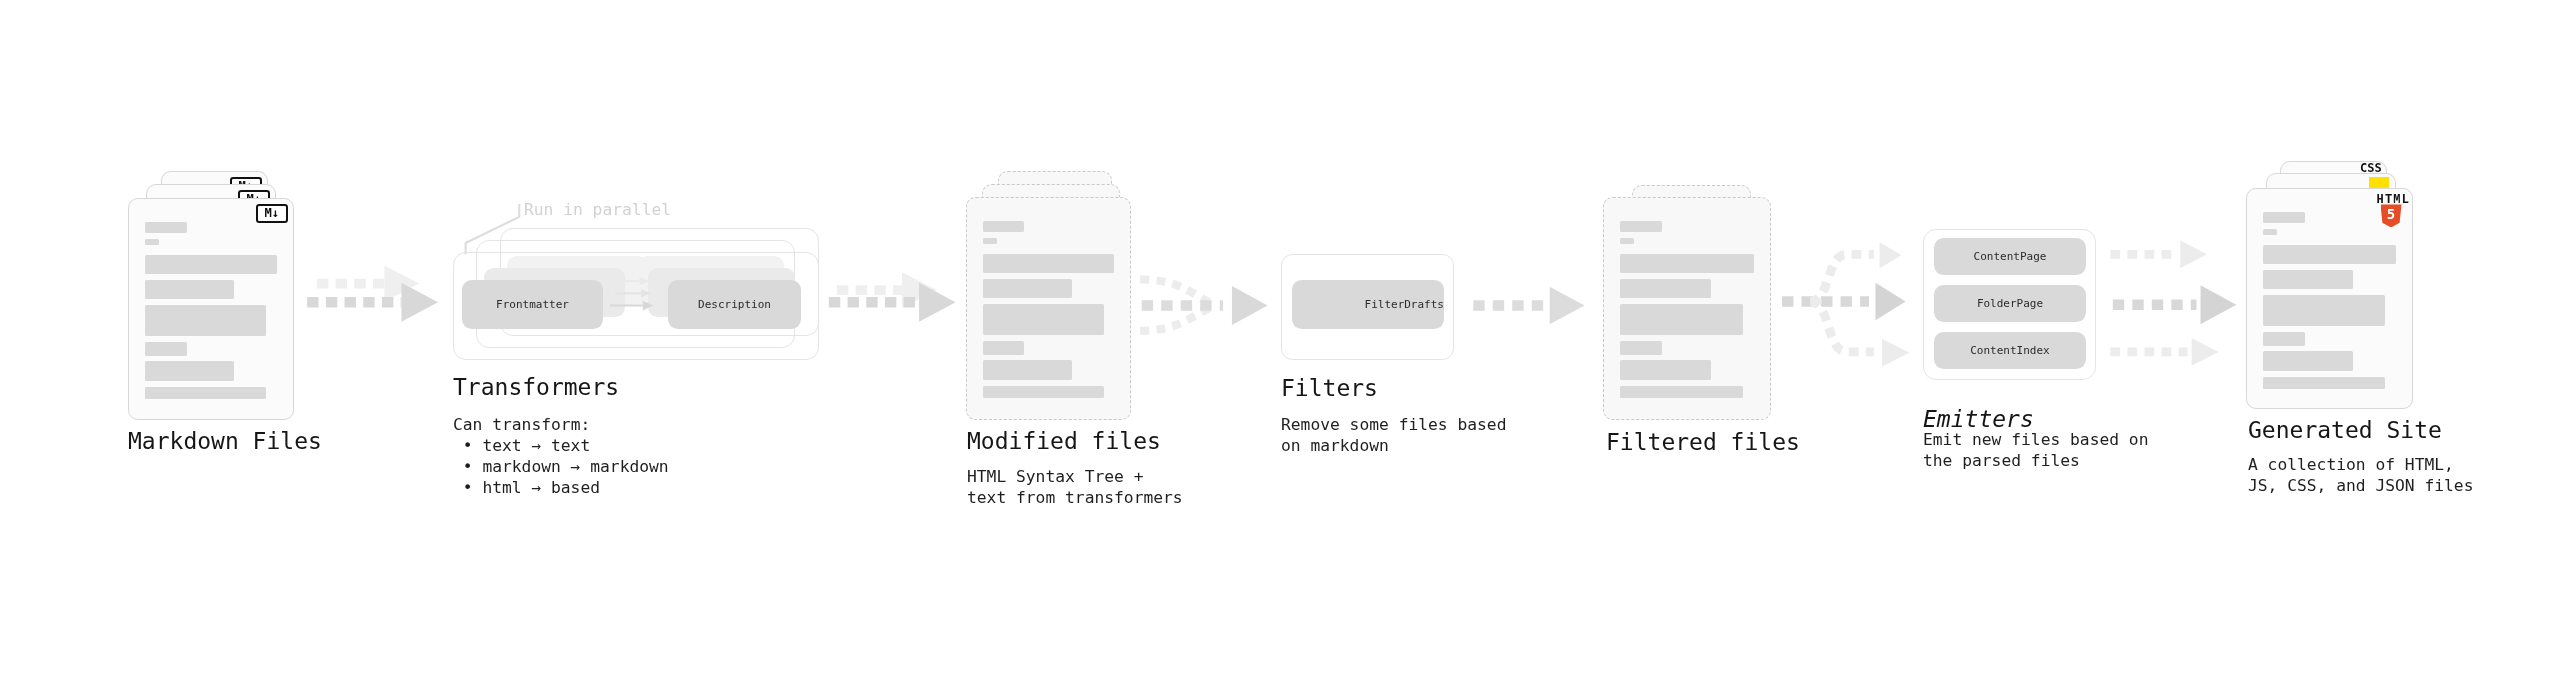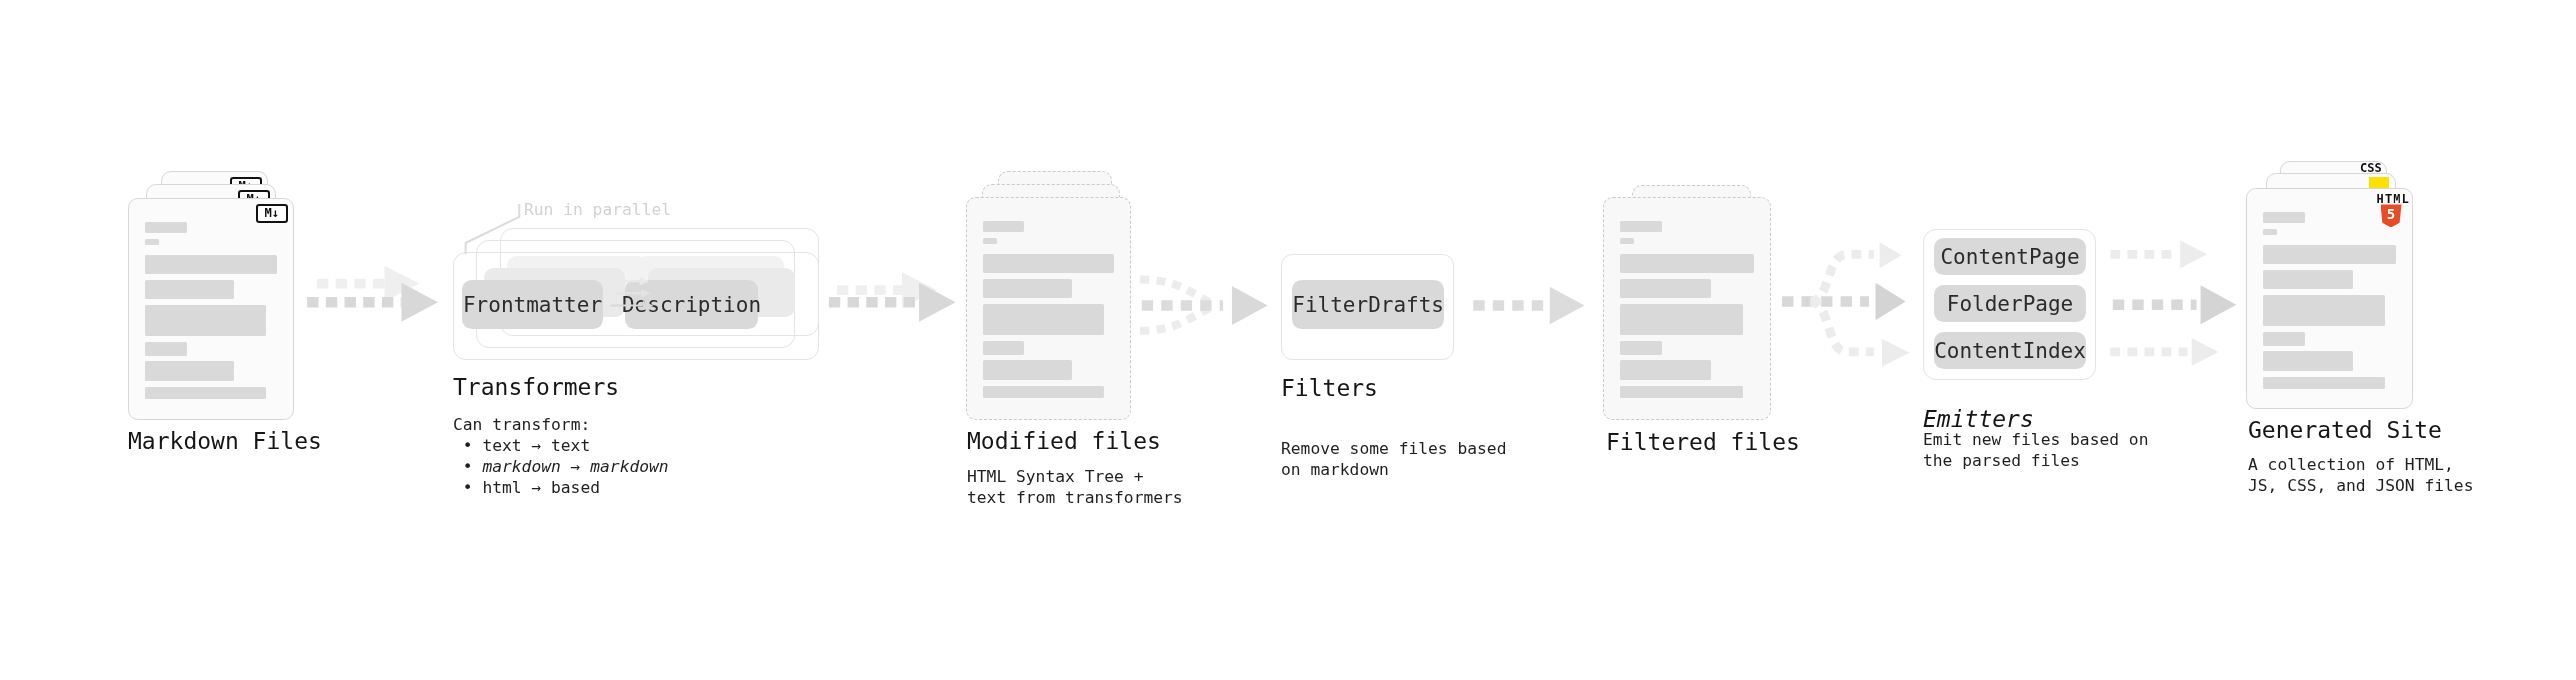--- a/index.html
+++ b/index.html
@@ -38,21 +38,21 @@
   .html5 .word { font-size:12px; font-weight:bold; letter-spacing:1.2px; color:#111; line-height:8.1px;font-family:Liberation Mono, monospace; }
   .html5 .shield { width:21px; height:23px; margin:0.8px auto 0; background:#e44d26;
                    clip-path:polygon(0 0,100% 0,91% 80%,50% 100%,9% 80%);
                    color:#fff; font-size:14px; font-weight:bold; line-height:21px; text-align:center; }
 
   
   .frame { position:absolute; border:1.6px solid #e4e4e4; border-radius:13px; background:transparent; }
   .frame.filled { background:#ffffff; }
   .gbox { position:absolute; background:#d9d9d9; border-radius:9.8px;
           display:flex; align-items:center; justify-content:center;
-          font-size:21px; color:#2b2b2b; }
+          font-size:11px; color:#2b2b2b; }
   .gbox.ghost1 { background:#eaeaea; }
   .gbox.ghost2 { background:#f2f2f2; }
 
   
   .label   { position:absolute; font-size:23px; font-weight:500; color:#161616; white-space:nowrap; }
   .caption { position:absolute; font-size:16.3px; color:#1f1f1f; line-height:21px; white-space:nowrap; }
   .annotation { position:absolute; font-size:16.3px; color:#d2d2d2; white-space:nowrap;text-align:right; }
 </style>
 </head>
 <body>
@@ -136,29 +136,29 @@
     <div class="frame" style="left:453px;top:252px;width:366px;height:108px;"></div>
 
     <div class="gbox ghost2" style="left:507px;top:256px;width:141px;height:49px;"></div>
     <div class="gbox ghost1" style="left:484px;top:268px;width:141px;height:49px;"></div>
     <div class="gbox" style="left:462px;top:280px;width:141px;height:49px;">
       <span>Frontmatter</span>
     </div>
 
     <div class="gbox ghost2" style="left:637px;top:256px;width:147px;height:49px;"></div>
     <div class="gbox ghost1" style="left:648px;top:268px;width:147px;height:49px;"></div>
-    <div class="gbox" style="left:625px;top:280px;width:133px;height:49px;">
+    <div class="gbox" style="left:668px;top:280px;width:133px;height:49px;">
       <span>Description</span>
     </div>
 
     <div class="label" style="left:453px;top:374px;">Transformers</div>
     <div class="caption" style="left:453px;top:414px;">
       <div>Can transform:</div>
       <div style="padding-left:9.8px;">• text → text</div>
-      <div style="padding-left:9.8px;font-style:italic;">• markdown → markdown</div>
+      <div style="padding-left:9.8px;">• markdown → markdown</div>
       <div style="padding-left:9.8px;">• html → based</div>
     </div>
   </div>
 
   <div class="station">
     <div class="card dashed" style="left:998px;top:171px;width:114px;height:219px;"></div>
     <div class="card dashed" style="left:982px;top:184px;width:138px;height:228px;"></div>
     <div class="card dashed" style="left:966px;top:197px;width:165px;height:223px;">
       <div class="bars">
         <div class="bar b1"></div>
@@ -177,21 +177,21 @@
       <div>text from transformers</div>
     </div>
   </div>
 
   <div class="station">
     <div class="frame filled" style="left:1281px;top:254px;width:173px;height:106px;border-radius:11.4px;"></div>
     <div class="gbox" style="left:1292px;top:280px;width:152px;height:49px;justify-content:flex-end;">
       <span>FilterDrafts</span>
     </div>
     <div class="label" style="left:1281px;top:375px;">Filters</div>
-    <div class="caption" style="left:1281px;top:414px;margin-top:24px;">
+    <div class="caption" style="left:1281px;top:414px;">
       <div>Remove some files based</div>
       <div>on markdown</div>
     </div>
   </div>
 
   <div class="station">
     <div class="card dashed" style="left:1632px;top:185px;width:119px;height:211px;"></div>
     <div class="card dashed" style="left:1603px;top:197px;width:168px;height:223px;">
       <div class="bars">
         <div class="bar b1"></div>

